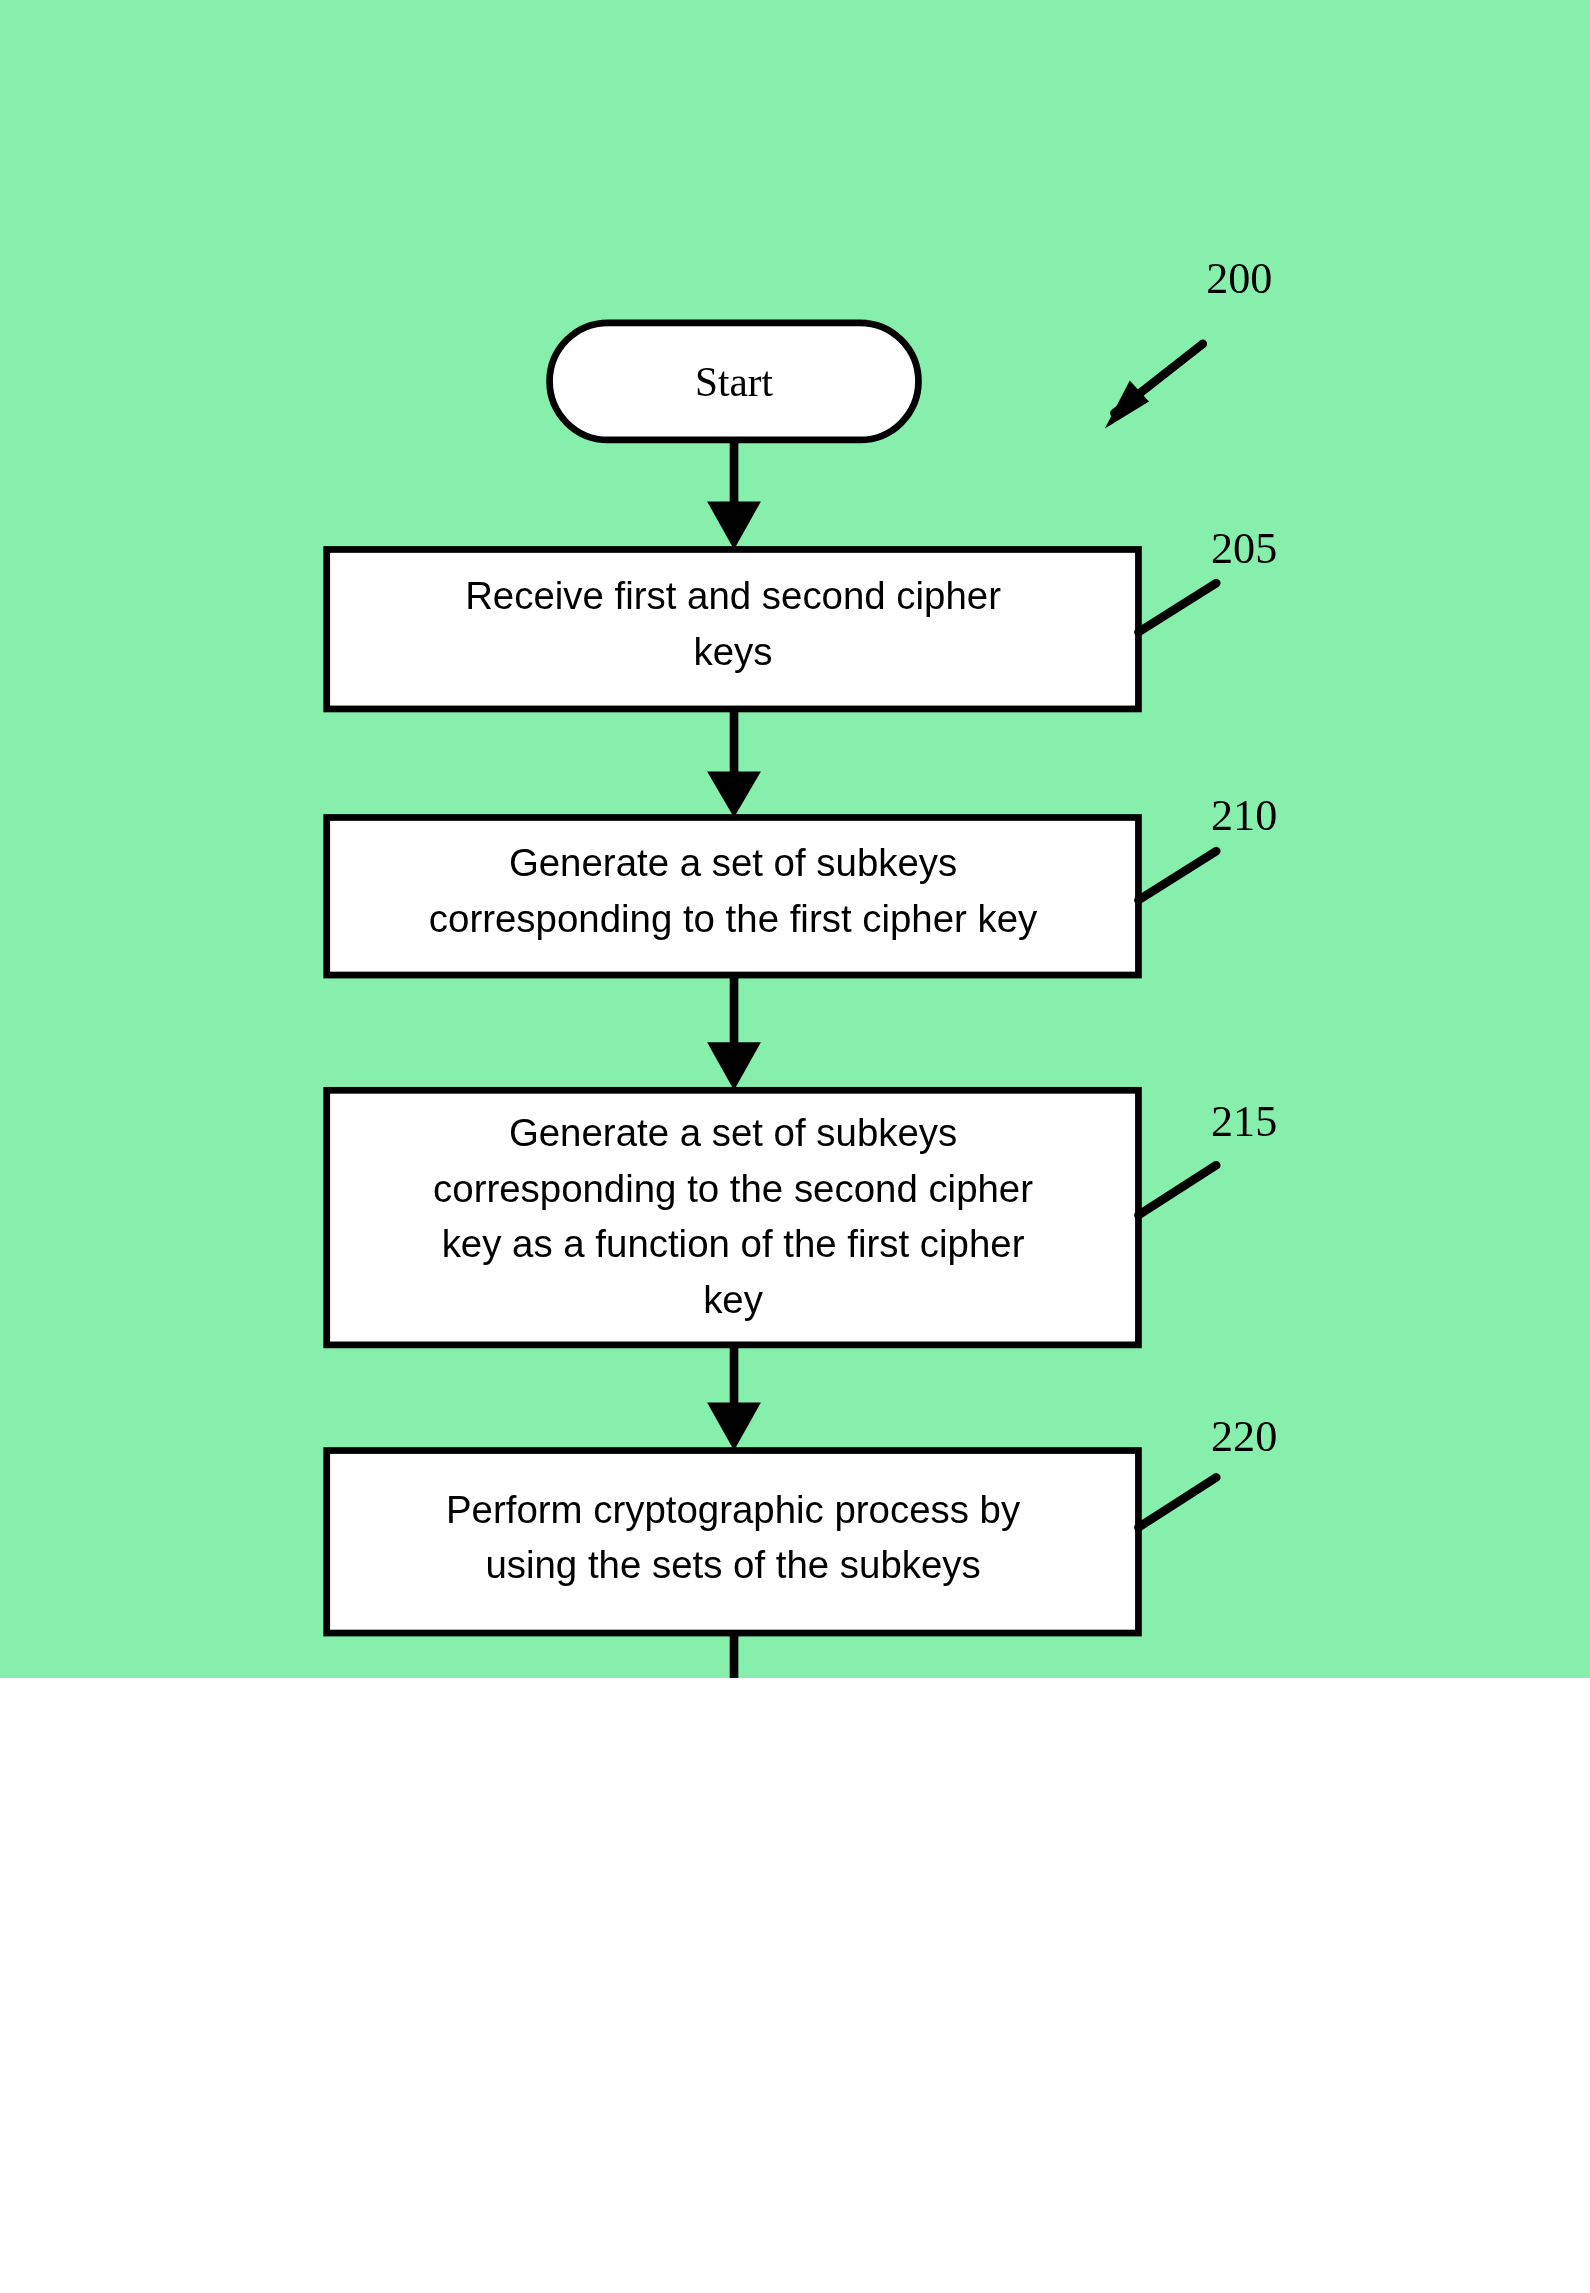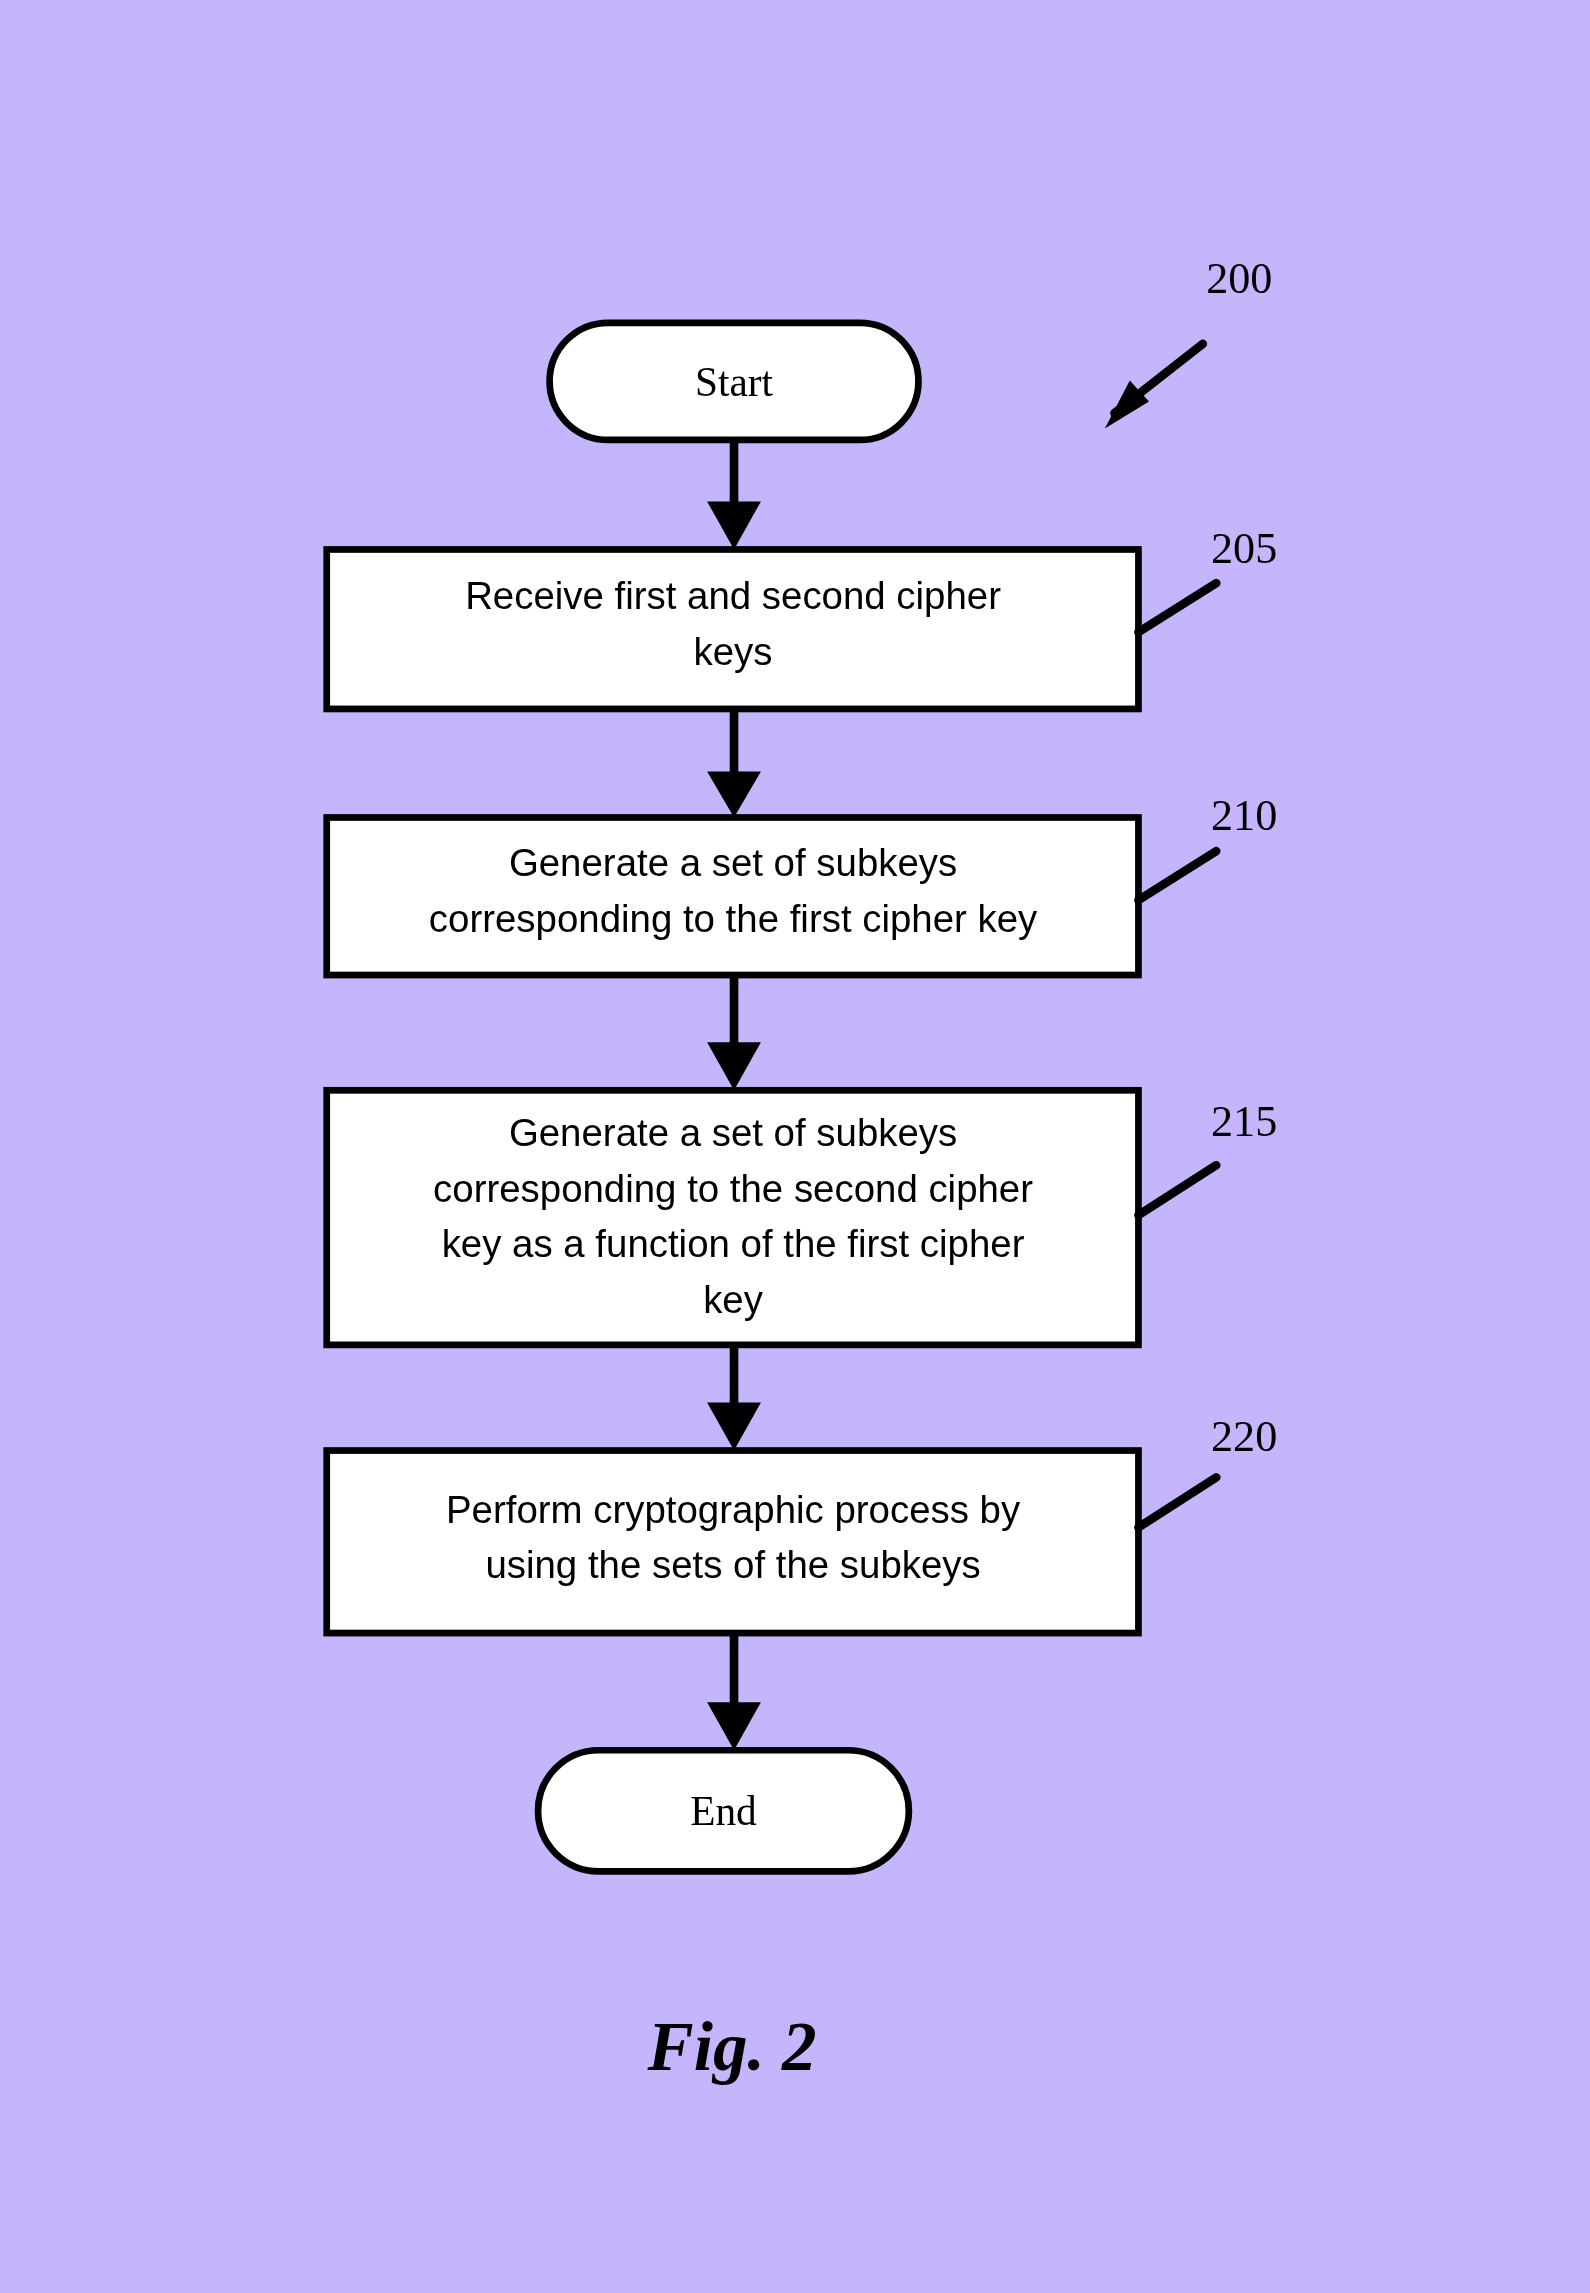--- a/index.html
+++ b/index.html
@@ -8,22 +8,22 @@
     padding: 0;
     background: #ffffff;
   }
   body {
     font-family: "Liberation Sans", sans-serif;
     color: #000000;
   }
   #page {
     position: relative;
     width: 1591px;
-    height: 2293px;
-    background: #c4b5fd;
+    height: 1678px;
+    background: #86efac;
     overflow: hidden;
   }
   #figure-svg {
     position: absolute;
     left: 0;
     top: 0;
     width: 1591px;
     height: 2293px;
   }
   .flow-box-text {

